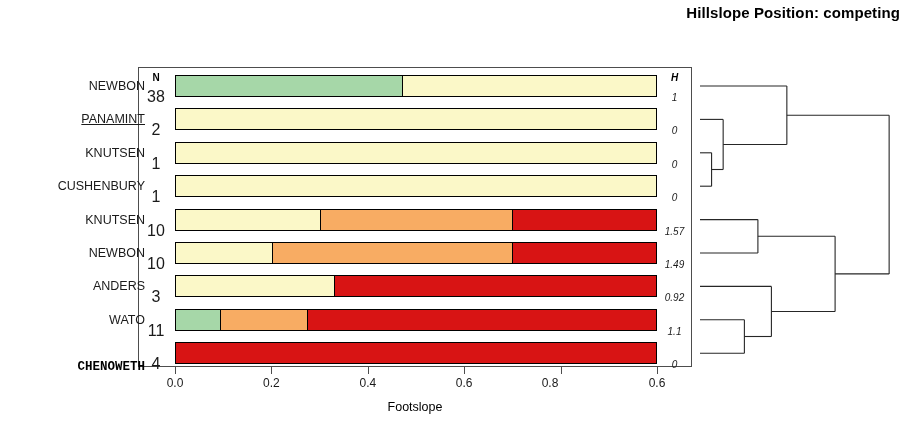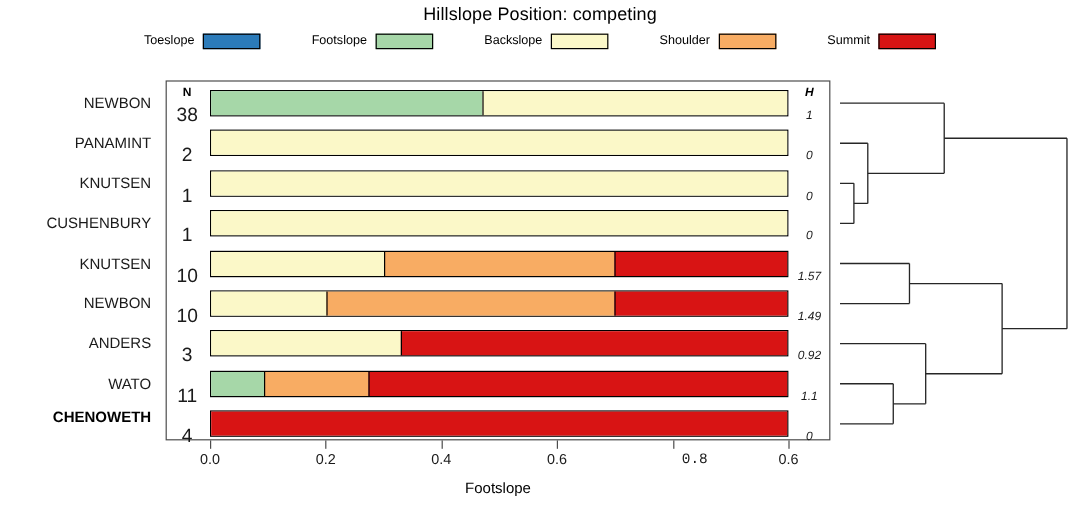--- a/index.html
+++ b/index.html
@@ -3,43 +3,43 @@
 <meta charset="utf-8">
 <style>
   html,body{margin:0;padding:0;background:#ffffff;}
   body{width:900px;height:440px;overflow:hidden;
        font-family:"Liberation Sans","DejaVu Sans",sans-serif;
        color:#000;}
   #root{position:relative;width:900px;height:440px;}
 
   
   .chart-title{
-    position:absolute;left:0;top:4px;width:900px;text-align:center;
-    font-size:15px;font-weight:normal;letter-spacing:.1px;
+    position:absolute;left:0;top:4px;width:900px;text-align:right;
+    font-size:15px;font-weight:bold;letter-spacing:.1px;
   }
 
   
   .legend{
     position:absolute;left:120px;top:26px;width:660px;height:16px;
     display:flex;align-items:center;justify-content:space-between;
   }
   .legend-item{display:flex;align-items:center;gap:7px;}
   .legend-label{font-size:10.5px;color:#000;}
   .legend-swatch{
     width:48px;height:13px;border:1px solid #000;box-sizing:border-box;
   }
 
   
   .plot-frame{
     position:absolute;left:138px;top:67px;width:554px;height:300px;
     border:1px solid #4d4d4d;box-sizing:border-box;background:#fff;
   }
 
   
-  .taxa-labels{position:absolute;left:0;top:67px;width:134px;height:300px;}
+  .taxa-labels{position:absolute;left:0;top:67px;width:134px;height:300px;padding-left:19px;}
   .taxa-label{
     position:absolute;right:8px;font-size:12.5px;white-space:nowrap;
     transform:translateY(-50%);color:#1a1a1a;
   }
   .taxa-label.bold{font-weight:bold;color:#000;}
 
   
   .ncol{position:absolute;left:138px;top:67px;width:36px;height:300px;}
   .n-head{
     position:absolute;width:36px;text-align:center;top:5px;
@@ -86,55 +86,33 @@
   .dendro{position:absolute;left:692px;top:67px;width:208px;height:300px;}
   .dendro svg{display:block;}
 </style>
 </head>
 <body>
 
 <div id="root">
 
   <div class="chart-title">Hillslope Position: competing</div>
 
-  <div class="legend">
-    <div class="legend-item">
-      <span class="legend-label">Toeslope</span>
-      <span class="legend-swatch" id="sw0" style="background: rgb(43, 123, 186);"></span>
-    </div>
-    <div class="legend-item">
-      <span class="legend-label">Footslope</span>
-      <span class="legend-swatch" id="sw1" style="background: rgb(166, 215, 168);"></span>
-    </div>
-    <div class="legend-item">
-      <span class="legend-label">Backslope</span>
-      <span class="legend-swatch" id="sw2" style="background: rgb(251, 248, 200);"></span>
-    </div>
-    <div class="legend-item">
-      <span class="legend-label">Shoulder</span>
-      <span class="legend-swatch" id="sw3" style="background: rgb(248, 172, 99);"></span>
-    </div>
-    <div class="legend-item">
-      <span class="legend-label">Summit</span>
-      <span class="legend-swatch" id="sw4" style="background: rgb(216, 20, 20);"></span>
-    </div>
-  </div>
 
   <div class="plot-frame"></div>
 
   <div class="taxa-labels" id="taxa-labels">
       <div class="taxa-label" style="top: 19px;">NEWBON</div>
-      <div class="taxa-label" style="top: 52.4px;">PANAMINT</div>
+      <div class="taxa-label" style="top: 52.4px; text-decoration: underline;">PANAMINT</div>
       <div class="taxa-label" style="top: 85.8px;">KNUTSEN</div>
       <div class="taxa-label" style="top: 119.2px;">CUSHENBURY</div>
       <div class="taxa-label" style="top: 152.6px;">KNUTSEN</div>
       <div class="taxa-label" style="top: 186px;">NEWBON</div>
       <div class="taxa-label" style="top: 219.4px;">ANDERS</div>
       <div class="taxa-label" style="top: 252.8px;">WATO</div>
-      <div class="taxa-label bold" style="top: 281px;">CHENOWETH</div>
+      <div class="taxa-label bold" style="top: 300px; font-family: Liberation Mono, monospace;">CHENOWETH</div>
     </div>
 
   <div class="ncol" id="ncol">
     <div class="n-head">N</div>
   <div class="n-val" style="top: 30px;">38</div>
       <div class="n-val" style="top: 63.4px;">2</div>
       <div class="n-val" style="top: 96.8px;">1</div>
       <div class="n-val" style="top: 130.2px;">1</div>
       <div class="n-val" style="top: 163.6px;">10</div>
       <div class="n-val" style="top: 197px;">10</div>
@@ -197,21 +175,21 @@
   <div class="xaxis" id="xaxis">
       <div class="xtick" style="left: 37px;"></div>
       <div class="xticklabel" style="left: 37px;">0.0</div>
       <div class="xtick" style="left: 133.4px;"></div>
       <div class="xticklabel" style="left: 133.4px;">0.2</div>
       <div class="xtick" style="left: 229.8px;"></div>
       <div class="xticklabel" style="left: 229.8px;">0.4</div>
       <div class="xtick" style="left: 326.2px;"></div>
       <div class="xticklabel" style="left: 326.2px;">0.6</div>
       <div class="xtick" style="left: 422.6px;"></div>
-      <div class="xticklabel" style="left: 441px; font-family: Liberation Mono, monospace;">0.8</div>
+      <div class="xticklabel" style="left: 412px;">0.8</div>
       <div class="xtick" style="left: 519px;"></div>
       <div class="xticklabel" style="left: 519px;">0.6</div>
     </div>
   <div class="xlabel">Footslope</div>
 
   <div class="dendro">
     <svg id="dendro-svg" width="208" height="300" viewBox="0 0 208 300">
         <line x1="8" y1="85.80000000000001" x2="19.58" y2="85.80000000000001" stroke="#262626" stroke-width="1.1"></line>
         <line x1="8" y1="119.19999999999999" x2="19.58" y2="119.19999999999999" stroke="#262626" stroke-width="1.1"></line>
         <line x1="19.58" y1="85.80000000000001" x2="19.58" y2="119.19999999999999" stroke="#262626" stroke-width="1.1"></line>

